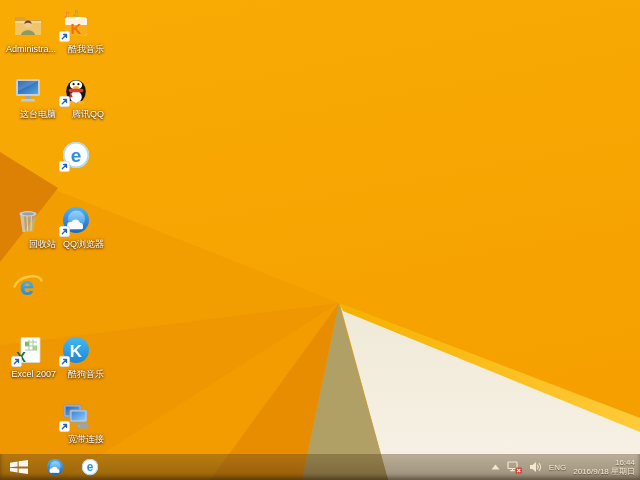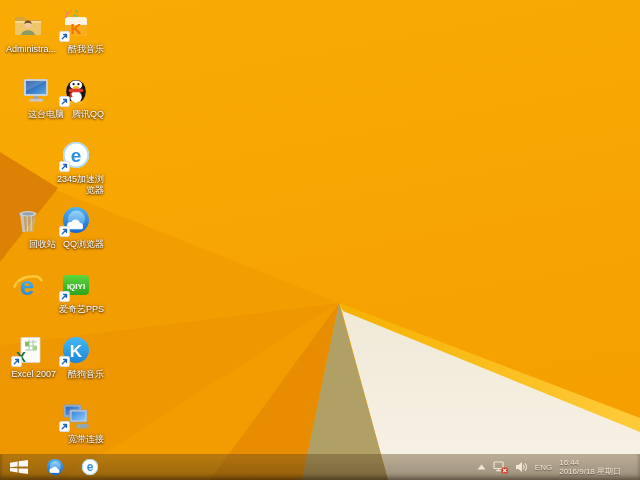--- a/index.html
+++ b/index.html
@@ -19,23 +19,23 @@
 
   
   #taskbar{position:absolute;left:0;top:454px;width:640px;height:26px;z-index:5;
            background:linear-gradient(rgba(99,74,36,.40),rgba(70,50,22,.52));
            box-shadow:inset 0 -3px 4px rgba(30,18,4,.45);}
   .tb-btn{position:absolute;top:0;height:26px;display:flex;align-items:center;justify-content:center;}
   #startBtn{left:0;width:38px;}
   #tbQQ{left:42px;width:26px;}
   #tbE{left:77px;width:26px;}
   .tb-btn svg.appico{width:20px;height:20px;}
-  #tray{position:absolute;right:0;top:0;height:26px;display:flex;align-items:center;gap:7px;padding-right:19px;}
+  #tray{position:absolute;right:0;top:0;height:26px;display:flex;align-items:center;gap:7px;padding-right:5px;}
   #tray .txt{font-size:8px;color:#F4ECD8;text-shadow:0 1px 1px rgba(40,24,4,.6);}
-  #clock{text-align:left;line-height:9px;}
+  #clock{text-align:right;line-height:9px;}
   #clock div{font-size:8px;color:#F4ECD8;text-shadow:0 1px 1px rgba(40,24,4,.6);}
   .trayico{display:block;}
 </style>
 </head>
 <body>
 
 <div id="screen">
 
   <svg id="wallpaper" width="640" height="480" viewBox="0 0 640 480">
     <defs>
@@ -88,21 +88,21 @@
         <span class="sc">
           <svg viewBox="0 0 10 10">
             <rect x="0.3" y="0.3" width="9.4" height="9.4" rx="2" fill="#FFFFFF" stroke="#C8D8EC" stroke-width="0.6"></rect>
 <path d="M3,7 L6.8,3.2 M6.8,3.2 L4.2,3.2 M6.8,3.2 L6.8,5.8" stroke="#1E62C8" stroke-width="1.2" fill="none" stroke-linecap="round"></path>
           </svg>
         </span>
       </div>
     <div class="lbl">酷我音乐</div>
   </div>
 
-  <div class="cell" style="left:8px;top:74px">
+  <div class="cell" style="left:0px;top:74px">
     <div class="art">
         <svg viewBox="0 0 32 32">
           <defs>
             <linearGradient id="pcS" x1="0" y1="0" x2="1" y2="1">
 <stop offset="0" stop-color="#174A9E"></stop>
               <stop offset="1" stop-color="#55A8E8"></stop>
             </linearGradient>
           </defs>
 <rect x="4" y="5" width="24" height="17" rx="1.5" fill="#C9CFD6"></rect>
 <rect x="6" y="7" width="20" height="13" fill="url(#pcS)"></rect>
@@ -144,21 +144,20 @@
 <circle cx="16" cy="16" r="12.2" fill="none" stroke="#A9D7F5" stroke-width="1.6"></circle>
 <text x="16" y="23" text-anchor="middle" font-size="19" font-weight="bold" fill="#2E8FE0" font-family="Liberation Sans,sans-serif">e</text>
         </svg>
         <span class="sc">
           <svg viewBox="0 0 10 10">
             <rect x="0.3" y="0.3" width="9.4" height="9.4" rx="2" fill="#FFFFFF" stroke="#C8D8EC" stroke-width="0.6"></rect>
 <path d="M3,7 L6.8,3.2 M6.8,3.2 L4.2,3.2 M6.8,3.2 L6.8,5.8" stroke="#1E62C8" stroke-width="1.2" fill="none" stroke-linecap="round"></path>
           </svg>
         </span>
       </div>
-    <div class="lbl">2345加速浏览器</div>
   </div>
 
   <div class="cell" style="left:48px;top:204px">
     <div class="art">
         <svg viewBox="0 0 32 32">
           <defs>
             <linearGradient id="qbG" x1="0" y1="0" x2="0" y2="1">
 <stop offset="0" stop-color="#4FB2F2"></stop>
               <stop offset="1" stop-color="#1767CE"></stop>
             </linearGradient>
@@ -205,41 +204,20 @@
           <defs>
             <linearGradient id="ieG" x1="0" y1="0" x2="0" y2="1">
 <stop offset="0" stop-color="#5BC4F2"></stop>
               <stop offset="1" stop-color="#1F7FD6"></stop>
             </linearGradient>
           </defs>
 <text x="15" y="25.5" text-anchor="middle" font-size="26" font-weight="bold" fill="url(#ieG)" font-family="Liberation Sans,sans-serif">e</text>
 <path d="M2.5,17.5 C6,7.5 26.5,3.5 29.5,11.5" stroke="#FFC93C" stroke-width="2.4" fill="none" stroke-linecap="round"></path>
         </svg>
       </div>
-  </div>
-  <div class="cell" style="left:48px;top:269px">
-    <div class="art">
-        <svg viewBox="0 0 32 32">
-          <defs>
-            <linearGradient id="iqG" x1="0" y1="0" x2="0" y2="1">
-<stop offset="0" stop-color="#5ED63E"></stop>
-              <stop offset="1" stop-color="#2EA31C"></stop>
-            </linearGradient>
-          </defs>
-<rect x="3" y="6" width="26" height="20" rx="4" fill="url(#iqG)"></rect>
-<text x="16" y="19.5" text-anchor="middle" font-size="8" font-weight="bold" fill="#fff" font-family="Liberation Sans,sans-serif">iQIYI</text>
-        </svg>
-        <span class="sc">
-          <svg viewBox="0 0 10 10">
-            <rect x="0.3" y="0.3" width="9.4" height="9.4" rx="2" fill="#FFFFFF" stroke="#C8D8EC" stroke-width="0.6"></rect>
-<path d="M3,7 L6.8,3.2 M6.8,3.2 L4.2,3.2 M6.8,3.2 L6.8,5.8" stroke="#1E62C8" stroke-width="1.2" fill="none" stroke-linecap="round"></path>
-          </svg>
-        </span>
-      </div>
-    <div class="lbl">爱奇艺PPS</div>
   </div>
 
   <div class="cell" style="left:0px;top:334px">
     <div class="art">
         <svg viewBox="0 0 32 32">
           <rect x="9" y="3.5" width="19" height="25" rx="1" fill="#FDFEFD" stroke="#D5DBD5" stroke-width="0.8"></rect>
 <g stroke="#8FBF8F" stroke-width="0.8">
             <line x1="13" y1="8" x2="25" y2="8"></line>
             <line x1="13" y1="12" x2="25" y2="12"></line>
 <line x1="13" y1="16" x2="25" y2="16"></line>

